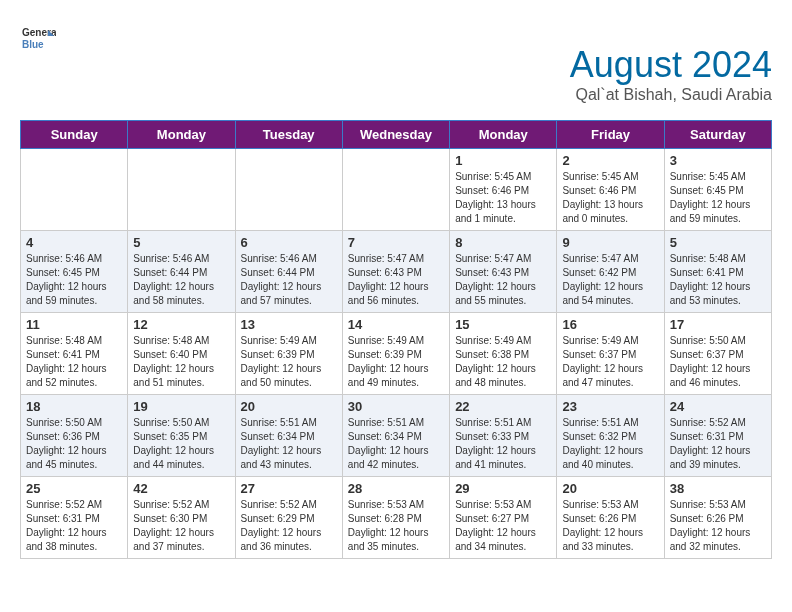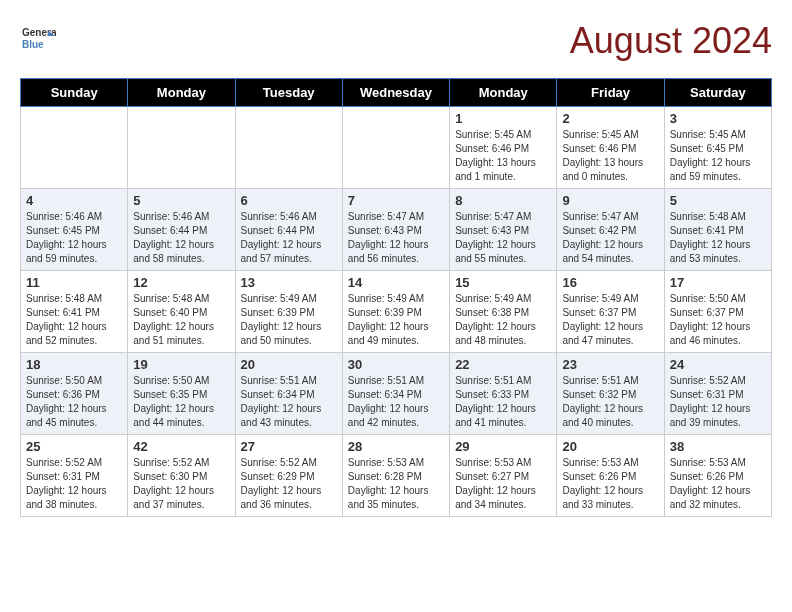--- a/index.html
+++ b/index.html
@@ -1,50 +1,51 @@
 <!DOCTYPE html>
 <html><head>
   <meta charset="utf-8">
   <style>
     * { box-sizing: border-box; margin: 0; padding: 0; }
     body { font-family: Arial, sans-serif; background: #fff; width: 792px; min-height: 612px; }
     .container { width: 792px; padding: 20px; }
     .header { display: flex; justify-content: space-between; align-items: flex-start; margin-bottom: 16px; }
     .logo { display: flex; align-items: center; }
     .title-area { text-align: right; }
-    .month-title { font-size: 36px; font-weight: 300; color: #7f1d1d; }
+    .month-title { font-size: 36px; font-weight: 300; color: #0369a1; margin-top: 24px; }
     .location { font-size: 16px; color: #555; }
     table { width: 100%; border-collapse: collapse; }
     th { background-color: #4a90d9; color: #fff; text-align: center; padding: 6px 4px; font-size: 13px; font-weight: bold; border: 1px solid #3a7bc8; }
     td { border: 1px solid #ccc; vertical-align: top; padding: 4px 5px; font-size: 10.5px; color: #333; width: 14.28%; min-height: 80px; }
     .day-num { font-size: 13px; font-weight: bold; color: #333; margin-bottom: 2px; }
     .day-info { font-size: 10px; line-height: 1.4; color: #333; }
     tr:nth-child(even) td { background-color: #eef2f8; }
     tr:nth-child(odd) td { background-color: #ffffff; }
-    th { background-color: #000000; }
+    th { background-color: #701a75; }
   </style>
 </head>
 <body>
 
 <div class="container">
   <div class="header">
     <div class="logo">
     <div style="display:flex;align-items:center;">
       <div style="position:relative;width:36px;height:36px;margin-right:6px;">
         <svg viewBox="0 0 36 36" width="36" height="36">
           <rect x="0" y="0" width="36" height="36" fill="white"></rect>
           <text x="2" y="16" font-size="10" font-weight="bold" fill="#333" font-family="Arial">General</text>
           <text x="2" y="28" font-size="10" font-weight="bold" fill="#4a7fba" font-family="Arial">Blue</text>
           <polygon points="28,10 34,16 28,16" fill="#4a7fba"></polygon>
         </svg>
       </div>
     </div>
   </div>
     <div class="title-area">
       <div class="month-title">August 2024</div>
+      <div class="location">Qal`at Bishah, Saudi Arabia</div>
     </div>
   </div>
 
   <table>
     <thead>
       <tr>
       <th>Sunday</th>
           <th>Monday</th>
           <th>Tuesday</th>
           <th>Wednesday</th>

